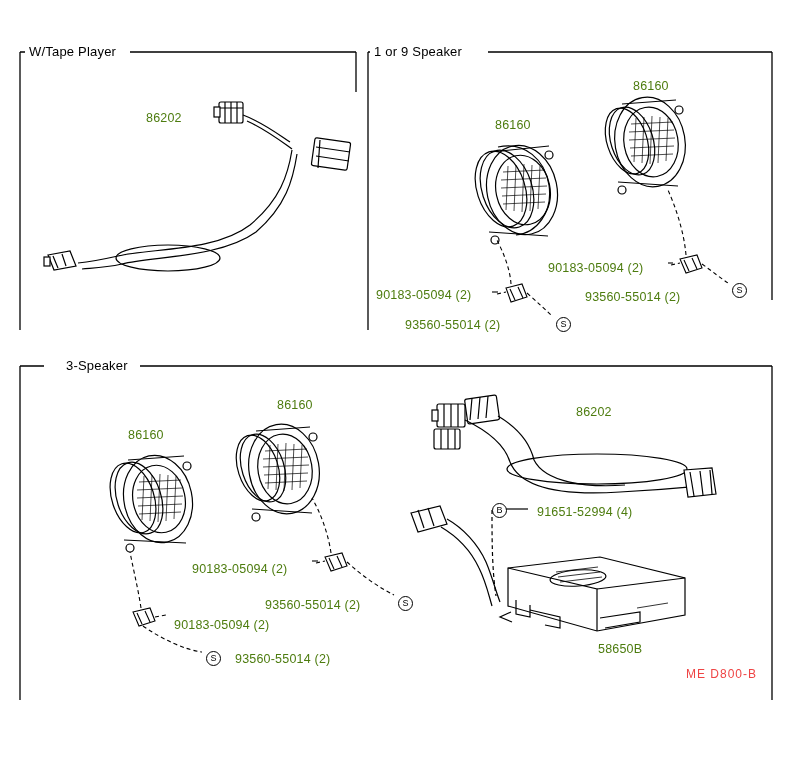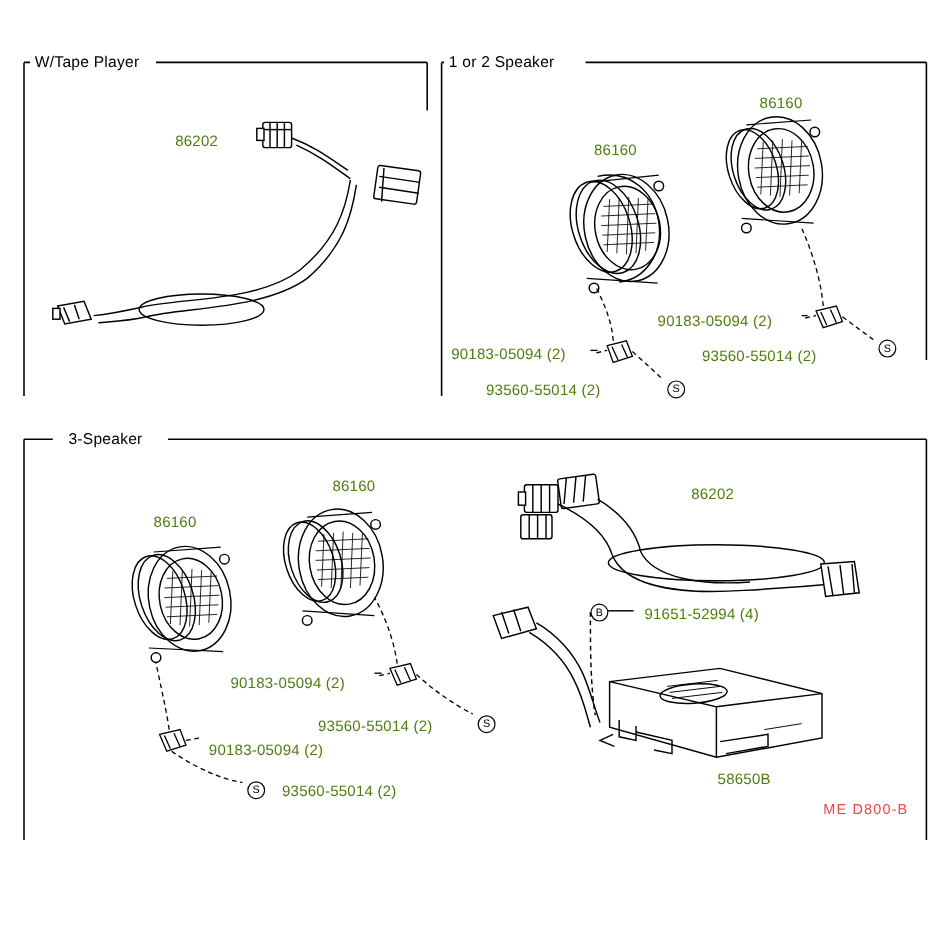--- a/index.html
+++ b/index.html
@@ -230,22 +230,22 @@
       <path d="M418,510 L424,528 M428,508 L434,526"></path>
       <path d="M447,519 C463,528 478,544 486,562 C492,576 496,592 500,602"></path>
       <path d="M441,527 C458,537 471,551 479,568 C486,582 489,596 492,606"></path>
 
       <path d="M492,510 C492,540 492,570 496,596" stroke-dasharray="4 3"></path>
       <path d="M504,509 L528,509"></path>
     </g>
   </svg>
 
   <div class="sect-title" style="left:25px; top:44px;">W/Tape Player</div>
-  <div class="sect-title" style="left:370px; top:44px;">1 or 2 Speaker</div>
-  <div class="sect-title" style="left:53px; top:358px;">3-Speaker</div>
+  <div class="sect-title" style="left:370px; top:44px;">1 or 9 Speaker</div>
+  <div class="sect-title" style="left:62px; top:358px;">3-Speaker</div>
 
   <div class="lbl" style="left:146px; top:111px;">86202</div>
   <div class="lbl" style="left:495px; top:118px;">86160</div>
   <div class="lbl" style="left:633px; top:79px;">86160</div>
   <div class="lbl" style="left:548px; top:261px;">90183-05094 (2)</div>
   <div class="lbl" style="left:585px; top:290px;">93560-55014 (2)</div>
   <div class="lbl" style="left:376px; top:288px;">90183-05094 (2)</div>
   <div class="lbl" style="left:405px; top:318px;">93560-55014 (2)</div>
   <div class="lbl" style="left:277px; top:398px;">86160</div>
   <div class="lbl" style="left:128px; top:428px;">86160</div>

